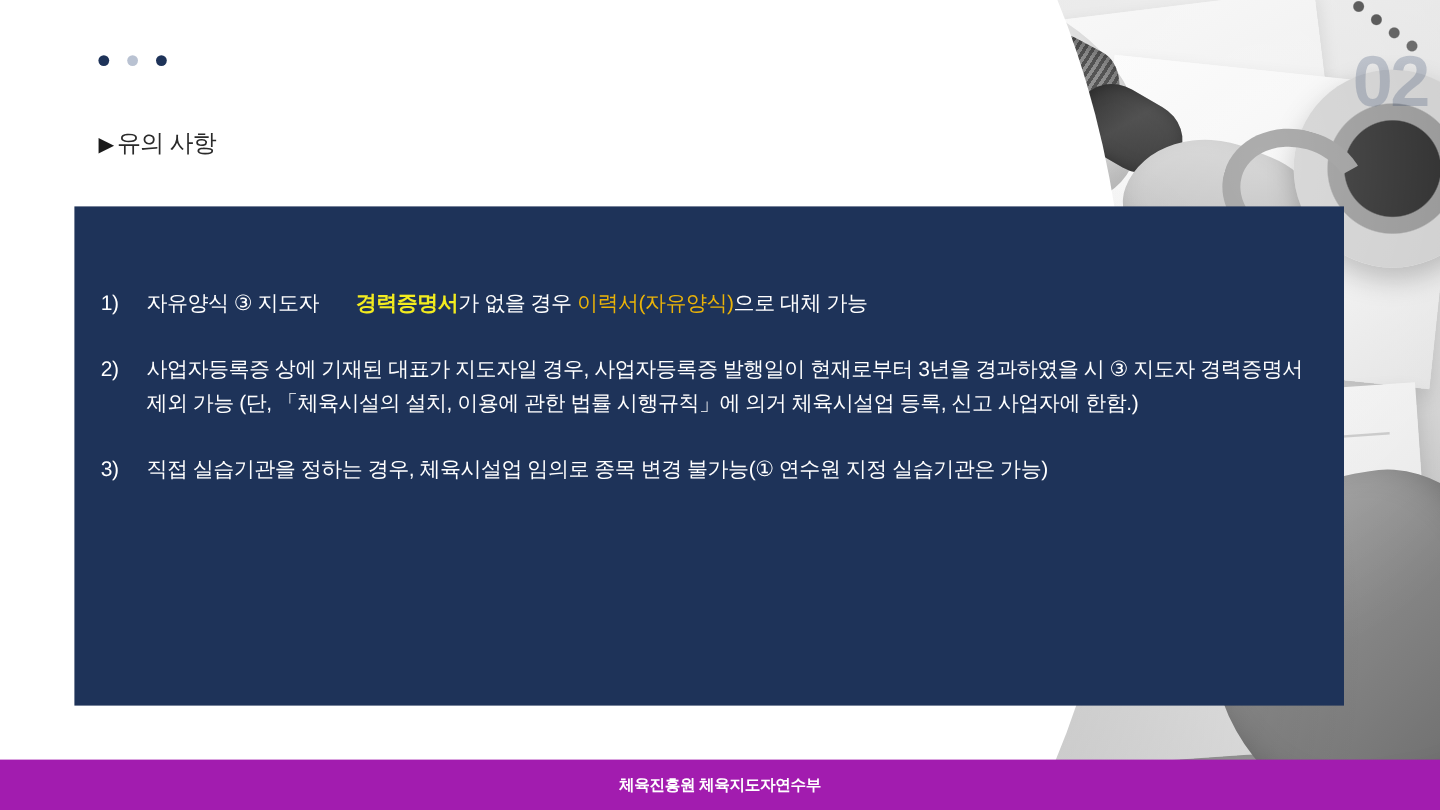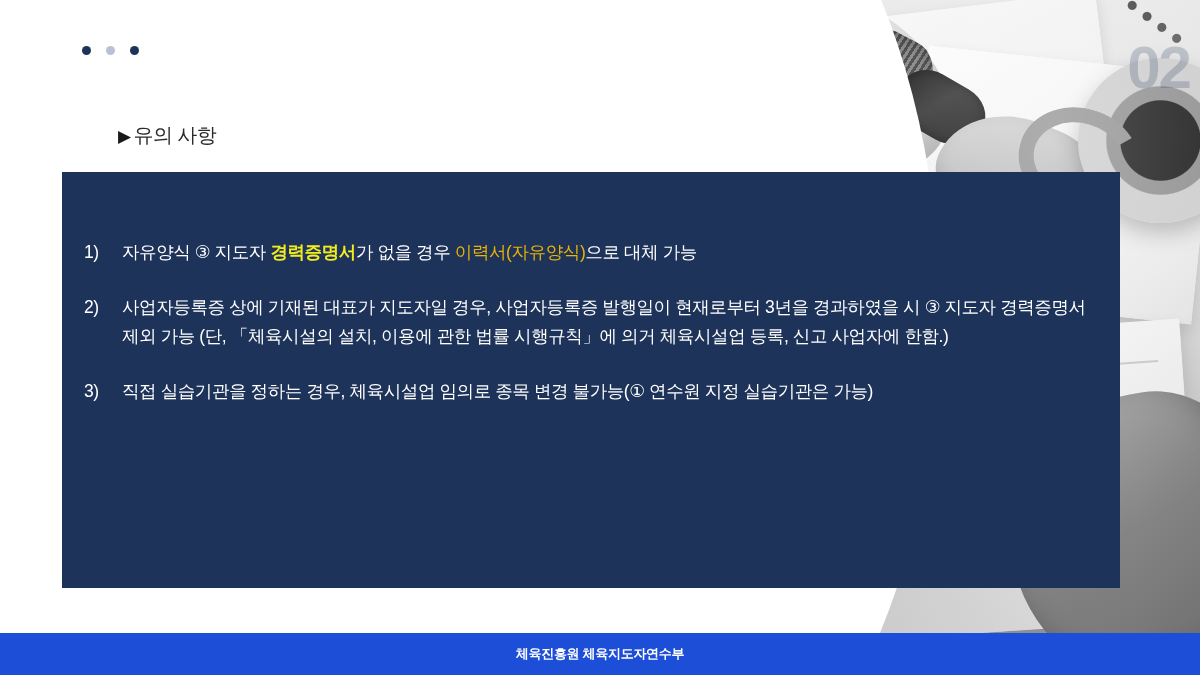--- a/index.html
+++ b/index.html
@@ -211,26 +211,25 @@
     top: 64px;
     font-size: 34px;
     font-weight: 700;
     color: #1e3359;
     letter-spacing: -1.2px;
     white-space: nowrap;
   }
   .subtitle {
     position: absolute;
     left: 82px;
-    top: 122px;
+    top: 106px;
     font-size: 20px;
     color: #2a2a2a;
     letter-spacing: -0.6px;
     white-space: nowrap;
-    margin-left: 36px;
   }
   .subtitle .tri {
     font-size: 17px;
     margin-right: 3px;
     color: #1a1a1a;
   }
 
   
   .panel {
     position: absolute;
@@ -256,31 +255,31 @@
   }
   .item-num {
     flex: 0 0 auto;
     width: 38px;
     color: #ffffff;
     font-size: 17.5px;
   }
   .item-body {
     flex: 1 1 auto;
   }
-  .hl-yellow { color: #f3ec1f; font-weight: 700; }
+  .hl-yellow { color: #f3ec1f; font-weight: 700; margin-left: 26px; }
   .hl-green  { color: #eab308; font-weight: 400; }
 
   
   .footer {
     position: absolute;
     left: 0;
     bottom: 0;
     width: 1200px;
     height: 42px;
-    background: #1d4ed8;
+    background: #a21caf;
     display: flex;
     align-items: center;
     justify-content: center;
   }
   .footer-text {
     color: #ffffff;
     font-size: 13px;
     font-weight: 700;
     letter-spacing: -0.3px;
   }

